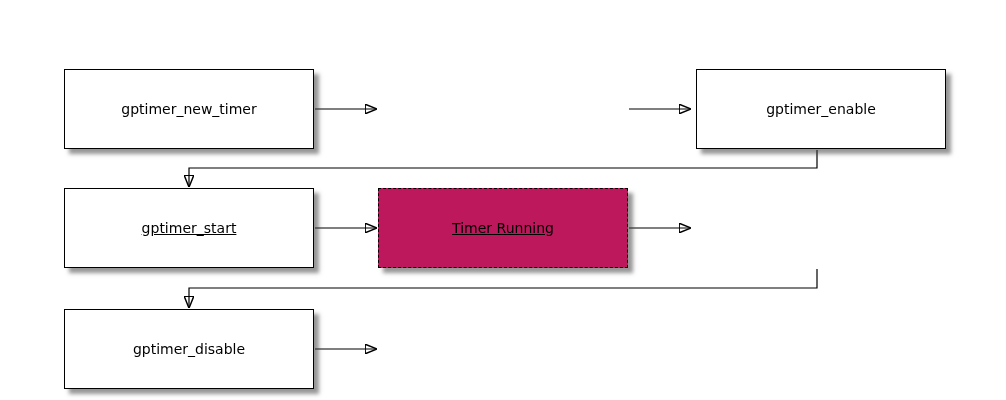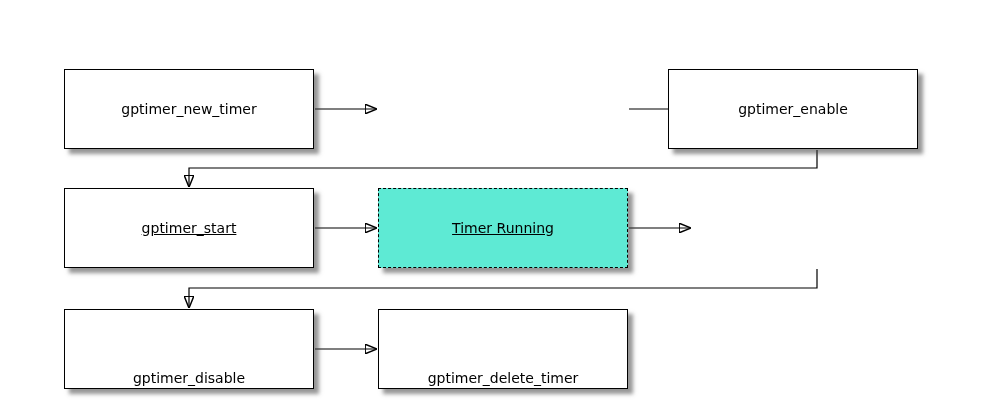--- a/index.html
+++ b/index.html
@@ -42,30 +42,30 @@
     justify-content: center;
     text-align: center;
   }
   .node .label {
     font-size: 14px;
     color: #000000;
     line-height: 1.35;
     white-space: pre-line;
   }
   .node.highlight {
-    background: #5eead4;
+    background: #be185d;
     border: 1px dashed #000000;
   }
   
   .r1 { top: 41px; }
   .r2 { top: 160px; text-decoration: underline; }
-  .r3 { top: 281px; align-items: flex-end; }
+  .r3 { top: 281px; }
   .c1 { left: 64px; }
   .c2 { left: 378px; }
-  .c3 { left: 668px; }
+  .c3 { left: 696px; }
 </style>
 </head>
 <body>
 
 <div class="canvas">
 
   <svg class="edges" viewBox="0 0 1006 400">
     <defs>
       <marker id="arrow" viewBox="0 0 10 8" refX="9" refY="4" markerWidth="10" markerHeight="8" orient="auto">
         <path d="M0,0 L10,4 L0,8 Z" fill="#000000" stroke="none"></path>
@@ -95,17 +95,14 @@
 
   <div class="node highlight r2 c2">
     <span class="label">Timer Running</span>
   </div>
 
 
   <div class="node r3 c1">
     <span class="label">gptimer_disable</span>
   </div>
 
-  <div class="node r3 c2">
-    <span class="label">gptimer_delete_timer</span>
-  </div>
 
 </div>
 
 </body></html>

